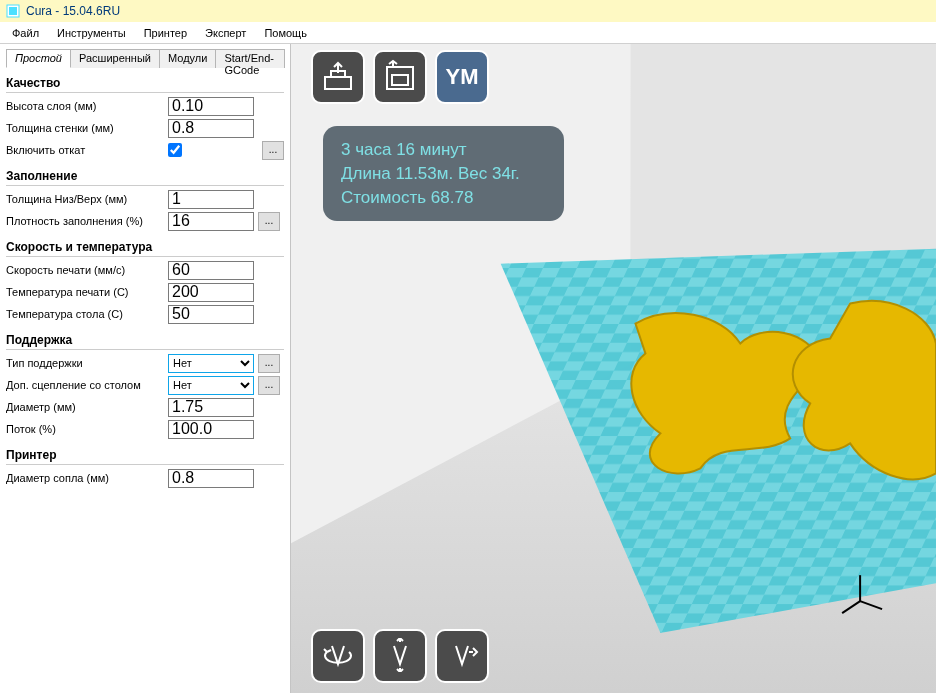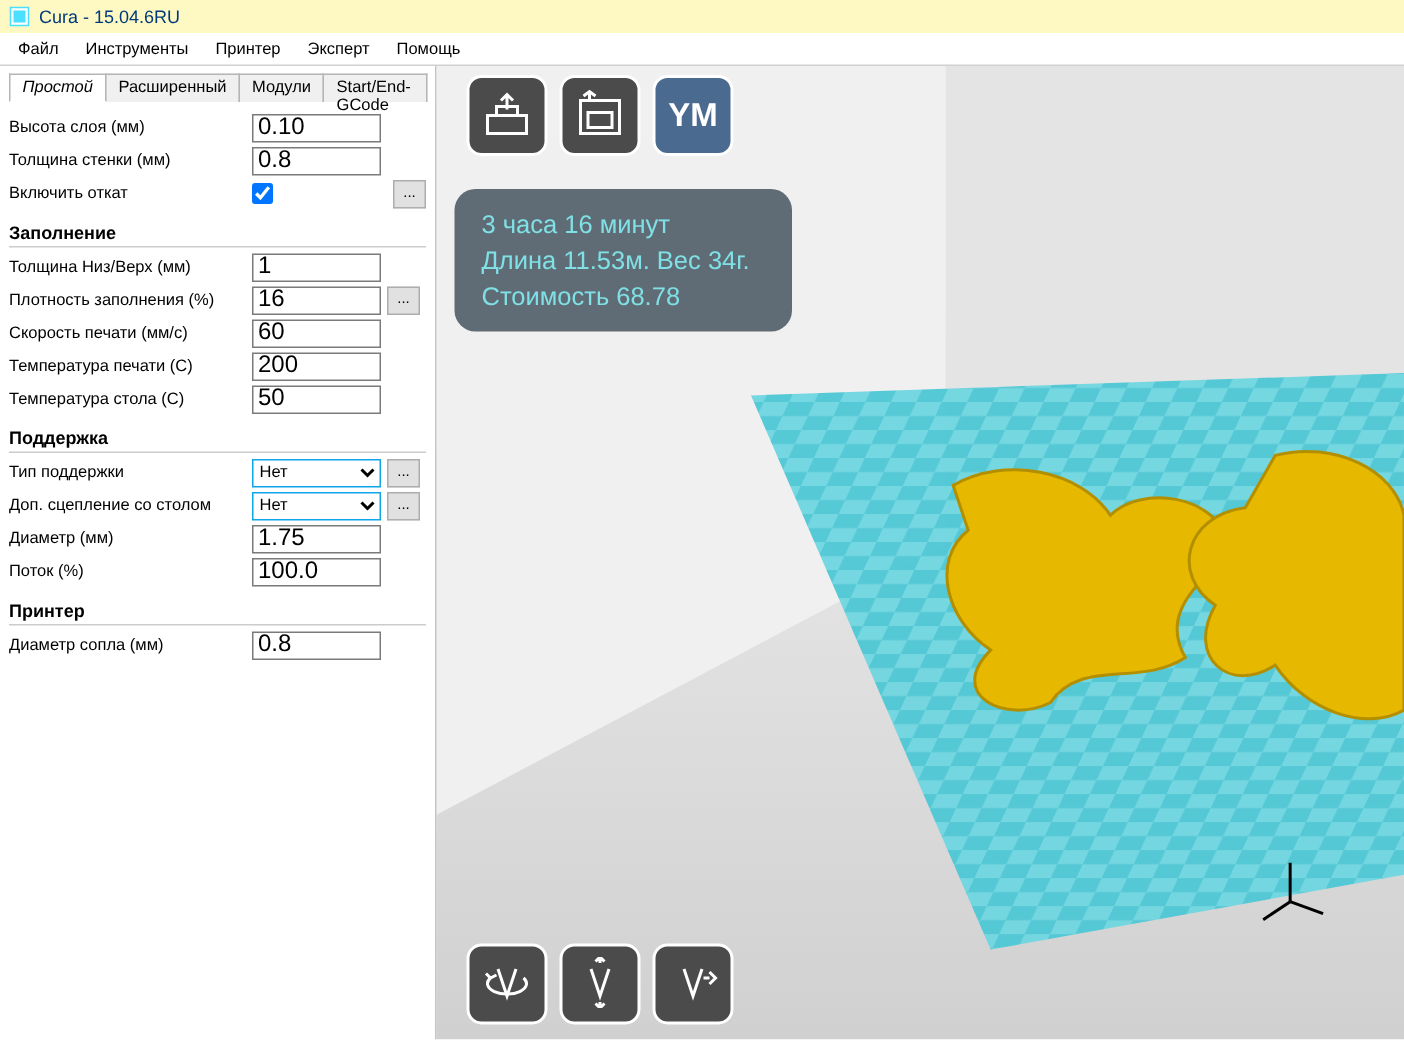--- a/index.html
+++ b/index.html
@@ -140,24 +140,24 @@
     border-radius: 10px;
     border: 2px solid #fff;
     display:flex;align-items:center;justify-content:center;
     color:#fff;
     cursor:pointer;
   }
   .tool-btn.ym { background:#4a6a8f; font-size:22px; font-weight:bold;}
   .info-overlay {
     position: absolute;
     top: 82px;
-    left: 12px;
+    left: 32px;
     background: rgba(70,85,95,0.85);
     border-radius: 14px;
-    padding: 12px 28px 12px 18px;
+    padding: 12px 44px 12px 18px;
     color: #7fe0e5;
     font-size: 17px;
     line-height: 1.4;
     z-index: 9;
     font-family: Arial, sans-serif;
   }
   .bottom-tools {
     position: absolute;
     bottom: 10px;
     left: 20px;
@@ -194,20 +194,21 @@
 <div class="content">
 
   <div class="sidebar">
     <div class="tabs">
       <div class="tab active">Простой</div>
       <div class="tab">Расширенный</div>
       <div class="tab">Модули</div>
       <div class="tab">Start/End-GCode</div>
     </div>
 
+    <div class="section-head">Качество</div>
     <div class="field-row">
       <div class="field-label">Высота слоя (мм)</div>
       <input class="field-input" value="0.10" style="">
     </div>
     <div class="field-row">
       <div class="field-label">Толщина стенки (мм)</div>
       <input class="field-input" value="0.8" style="">
     </div>
     <div class="field-row">
       <div class="field-label">Включить откат</div>
@@ -220,20 +221,21 @@
     <div class="field-row">
       <div class="field-label">Толщина Низ/Верх (мм)</div>
       <input class="field-input" value="1" style="">
     </div>
     <div class="field-row">
       <div class="field-label">Плотность заполнения (%)</div>
       <input class="field-input" value="16" style="">
       <button class="ellipsis-btn">...</button>
     </div>
 
+    <div class="section-head">Скорость и температура</div>
     <div class="field-row">
       <div class="field-label">Скорость печати (мм/с)</div>
       <input class="field-input" value="60" style="">
     </div>
     <div class="field-row">
       <div class="field-label">Температура печати (C)</div>
       <input class="field-input" value="200" style="">
     </div>
     <div class="field-row">
       <div class="field-label">Температура стола (C)</div>

